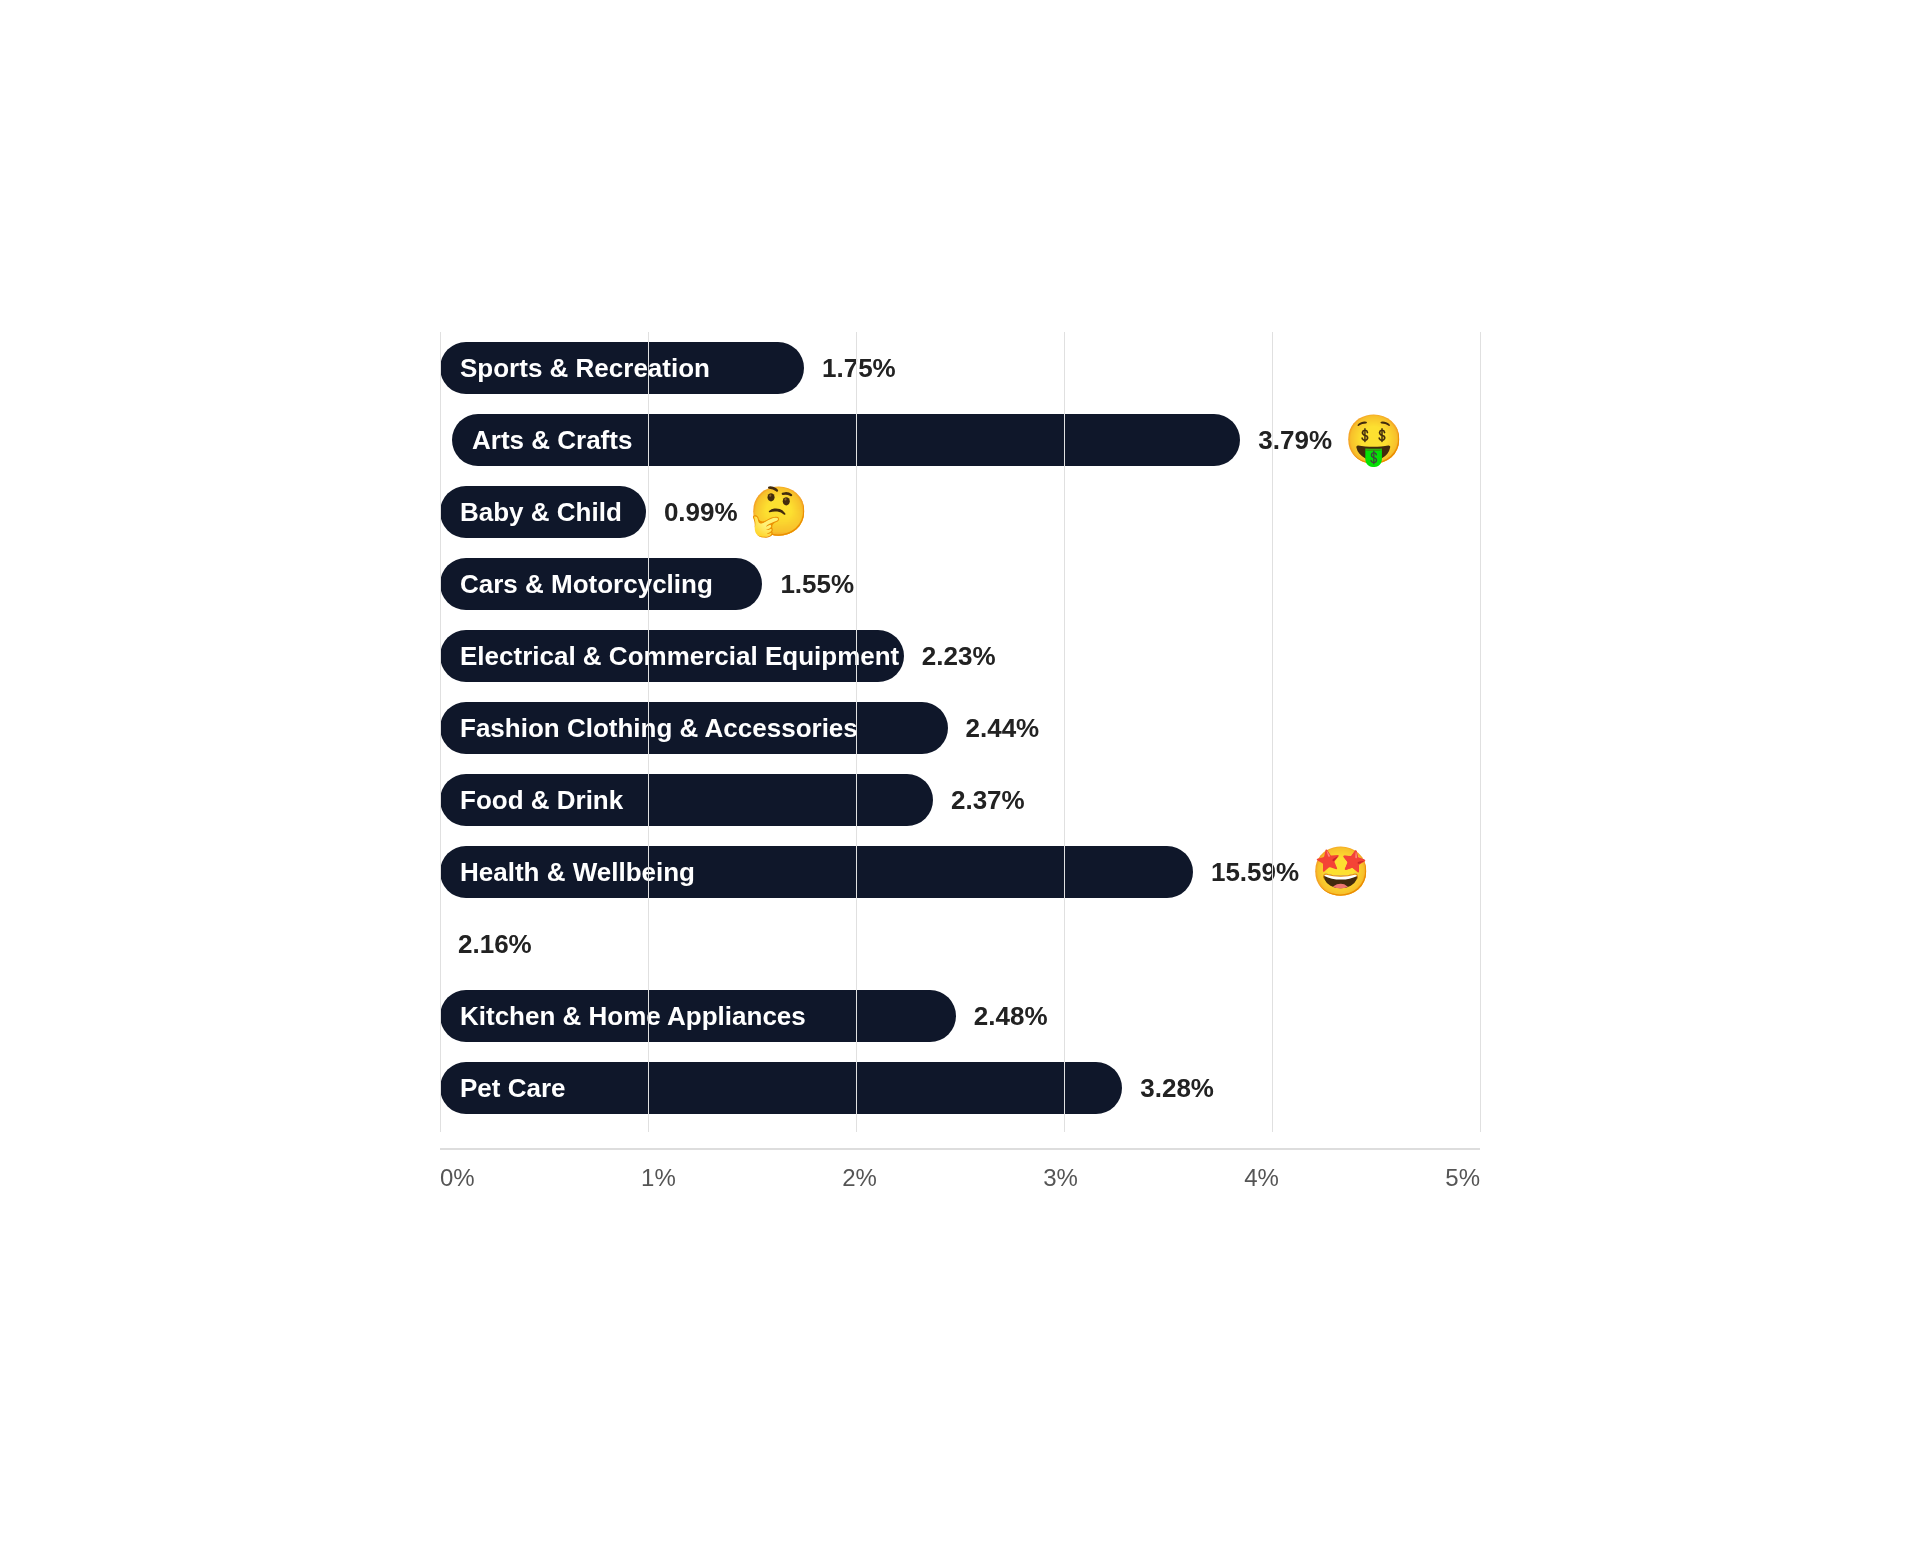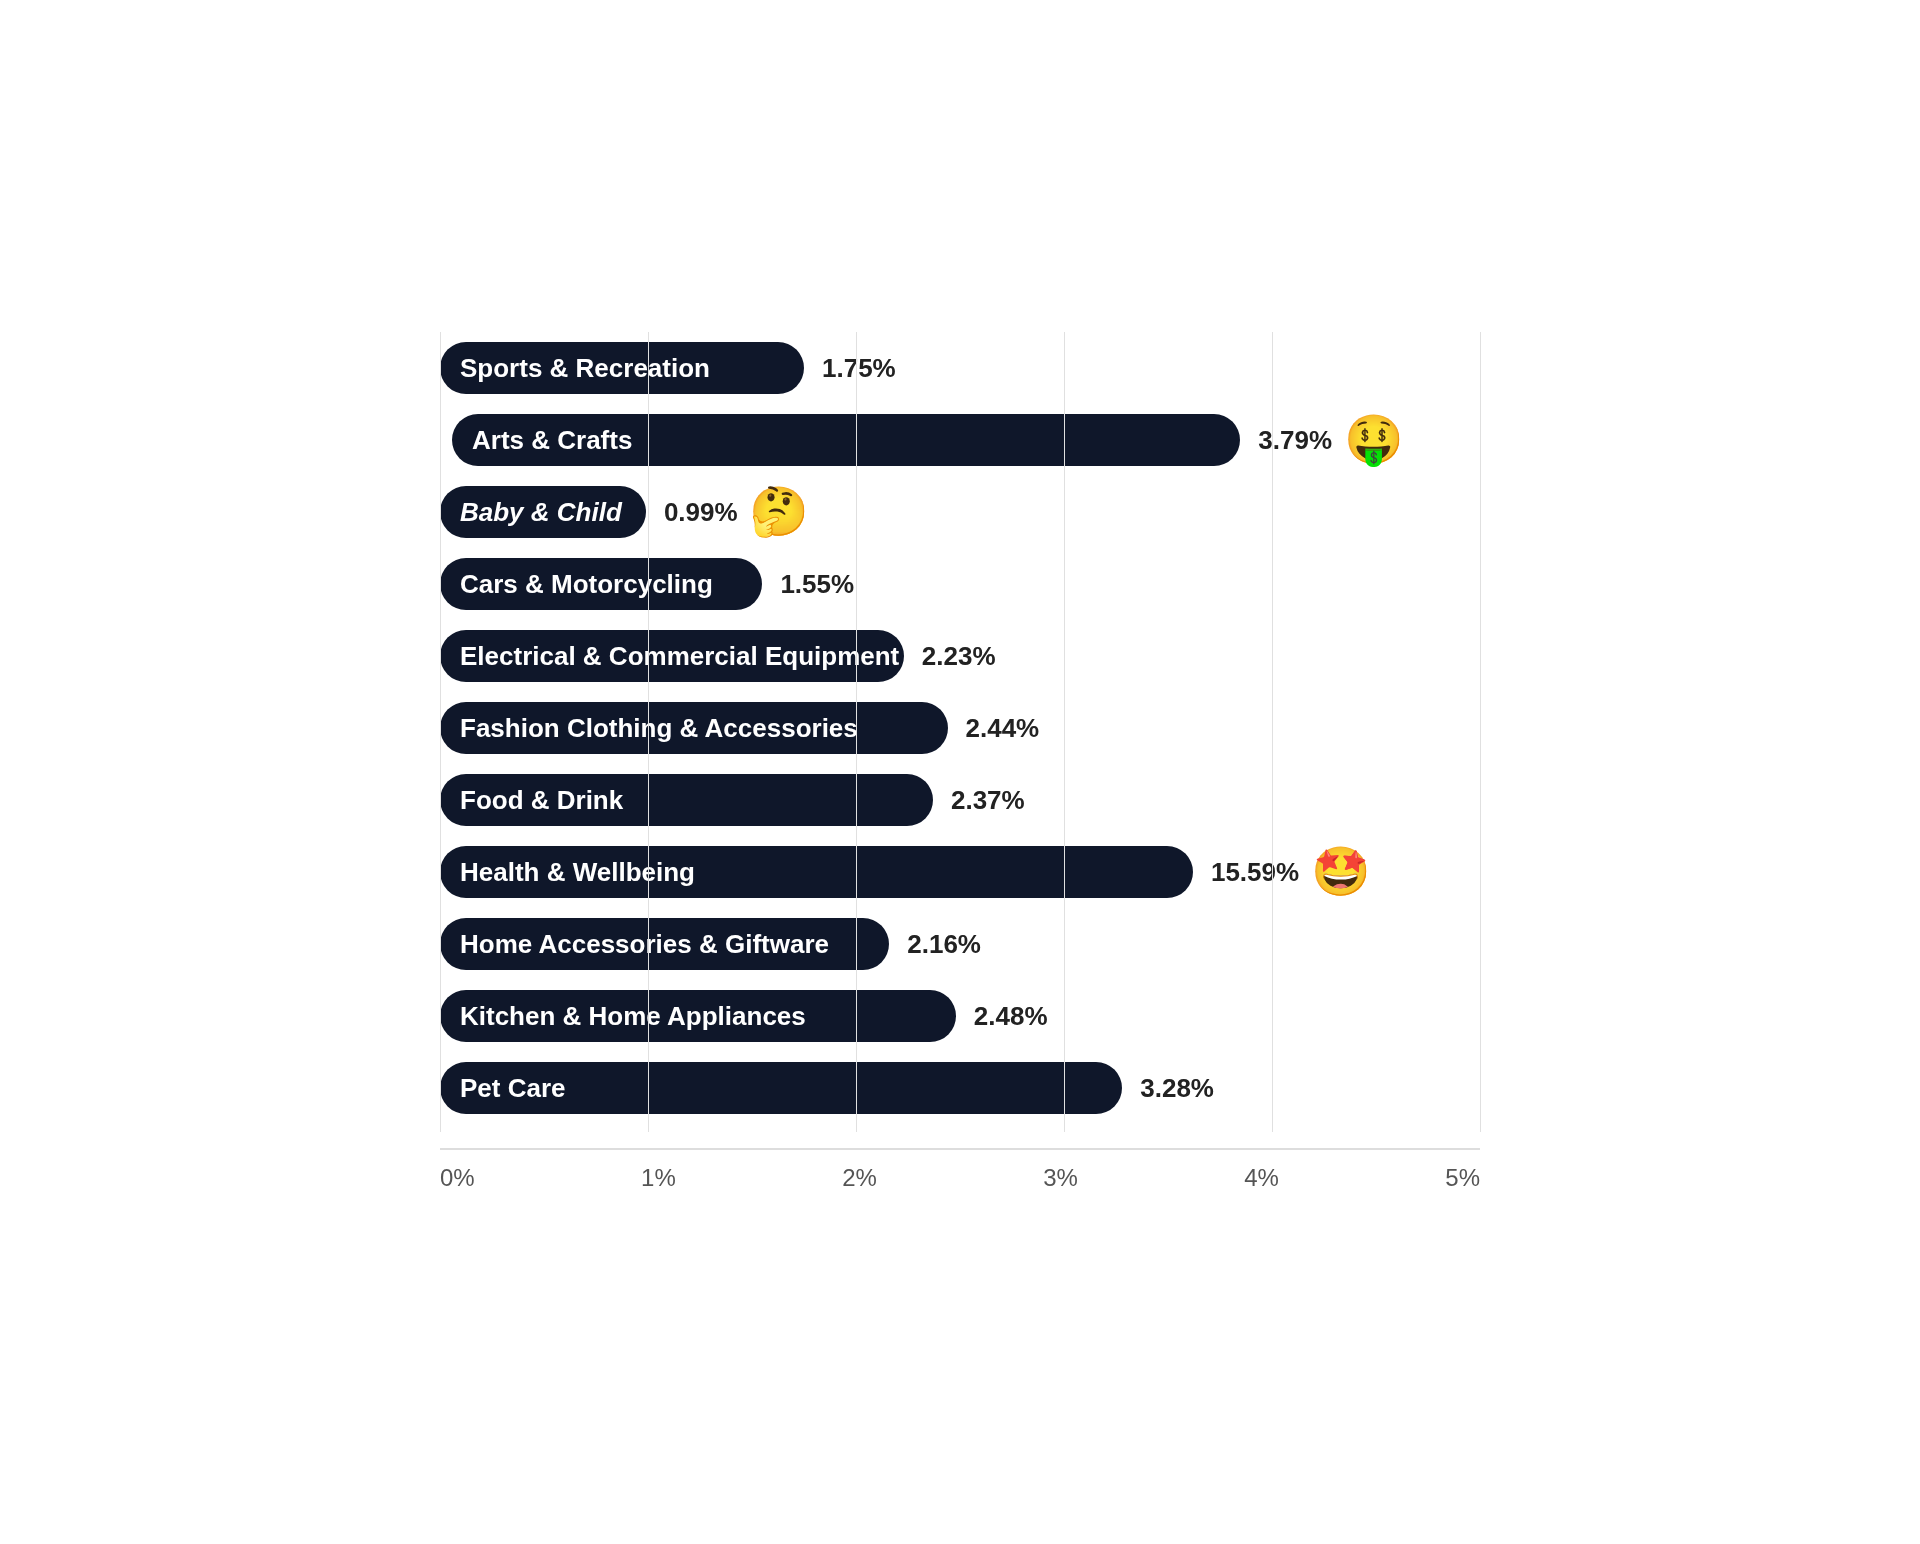--- a/index.html
+++ b/index.html
@@ -122,21 +122,21 @@
           <div class="bar-track">
             <div class="bar" style="width: 75.8%; margin-left: 12px;">
               <span class="bar-label">Arts &amp; Crafts</span>
             </div>
             <span class="bar-value">3.79%</span>
             <span class="bar-emoji">🤑</span>
           </div>
         </div>
         <div class="bar-row">
           <div class="bar-track">
-            <div class="bar" style="width: 19.8%; font-style: italic;">
+            <div class="bar" style="width: 19.8%;">
               <span class="bar-label">Baby &amp; Child</span>
             </div>
             <span class="bar-value">0.99%</span>
             <span class="bar-emoji">🤔</span>
           </div>
         </div>
         <div class="bar-row">
           <div class="bar-track">
             <div class="bar" style="width: 31%;">
               <span class="bar-label">Cars &amp; Motorcycling</span>
@@ -172,23 +172,20 @@
           <div class="bar-track">
             <div class="bar" style="width: 72.4%;">
               <span class="bar-label">Health &amp; Wellbeing</span>
             </div>
             <span class="bar-value">15.59%</span>
             <span class="bar-emoji">🤩</span>
           </div>
         </div>
         <div class="bar-row">
           <div class="bar-track">
-            <div class="bar" style="width: 43.2%;">
-              <span class="bar-label">Home Accessories &amp; Giftware</span>
-            </div>
             <span class="bar-value">2.16%</span>
           </div>
         </div>
         <div class="bar-row">
           <div class="bar-track">
             <div class="bar" style="width: 49.6%;">
               <span class="bar-label">Kitchen &amp; Home Appliances</span>
             </div>
             <span class="bar-value">2.48%</span>
           </div>

